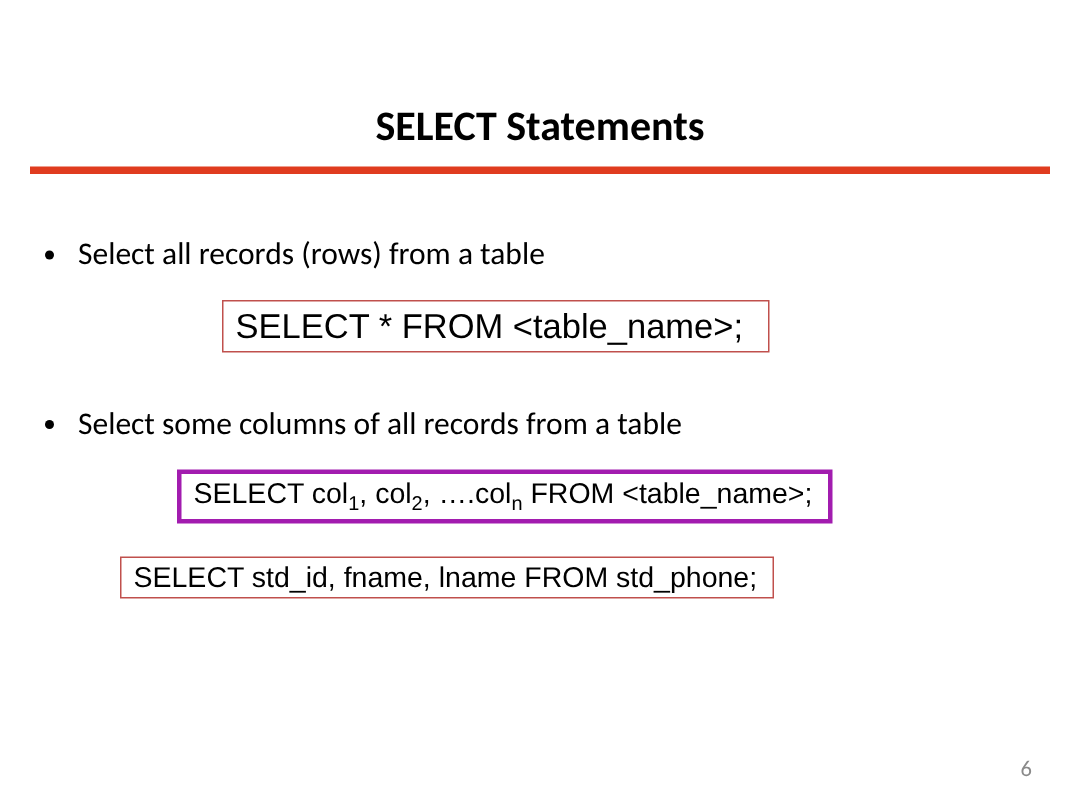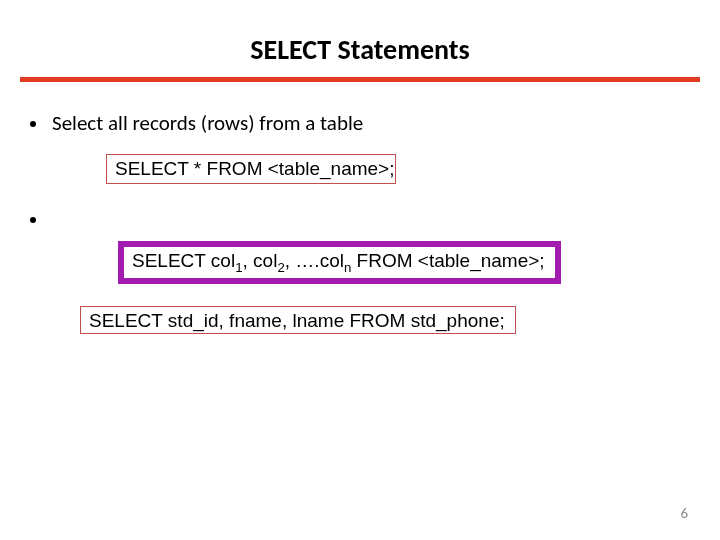--- a/index.html
+++ b/index.html
@@ -10,56 +10,58 @@
     font-family: Calibri, Arial, sans-serif;
     position: relative;
     color: #000;
   }
   .title {
     text-align: center;
     font-weight: bold;
     font-size: 28px;
     padding-top: 32px;
     padding-bottom: 10px;
+    margin-top: 34px;
   }
   .rule {
     height: 5px;
     background: #e03c1f;
     margin: 0 20px;
   }
   .content {
     padding: 28px 30px 0 30px;
   }
   .bullet {
     display: flex;
     align-items: flex-start;
     font-size: 21px;
     margin-bottom: 18px;
+    margin-top: 12px;
   }
   .bullet .dot {
     width: 6px;
     height: 6px;
     background: #000;
     border-radius: 50%;
     margin-top: 11px;
     margin-right: 16px;
     flex-shrink: 0;
   }
   .codebox {
     display: inline-block;
     border: 1px solid #c0504d;
-    padding: 3px 0 3px 8px;
+    padding: 3px 17px 3px 8px;
     font-family: Arial, sans-serif;
-    font-size: 19px;
-    margin-left: 76px;
+    font-size: 23px;
+    margin-left: 118px;
     margin-bottom: 22px;
   }
   .codebox2 {
     display: inline-block;
-    border: 6px solid #a21caf;
+    border: 3px solid #a21caf;
     padding: 3px 10px 3px 8px;
     font-family: Arial, sans-serif;
     font-size: 19px;
     margin-left: 88px;
     margin-bottom: 22px;
     text-align: center;
   }
   .codebox3 {
     display: inline-block;
     border: 1px solid #c0504d;
@@ -91,20 +93,21 @@
     <span>Select all records (rows) from a table</span>
   </div>
 
   <div>
     <span class="codebox">SELECT  *  FROM  &lt;table_name&gt;;</span>
   </div>
 
 
   <div class="bullet">
     <span class="dot"></span>
+    <span>Select some columns of all records from a table</span>
   </div>
 
   <div>
     <span class="codebox2">
       <span>SELECT  col</span><sub>1</sub><span>, col</span><sub>2</sub><span>, ….col</span><sub>n</sub><span>  FROM  &lt;table_name&gt;;</span>
     </span>
   </div>
 
   <div>
     <span class="codebox3">SELECT  std_id, fname, lname  FROM  std_phone;</span>

